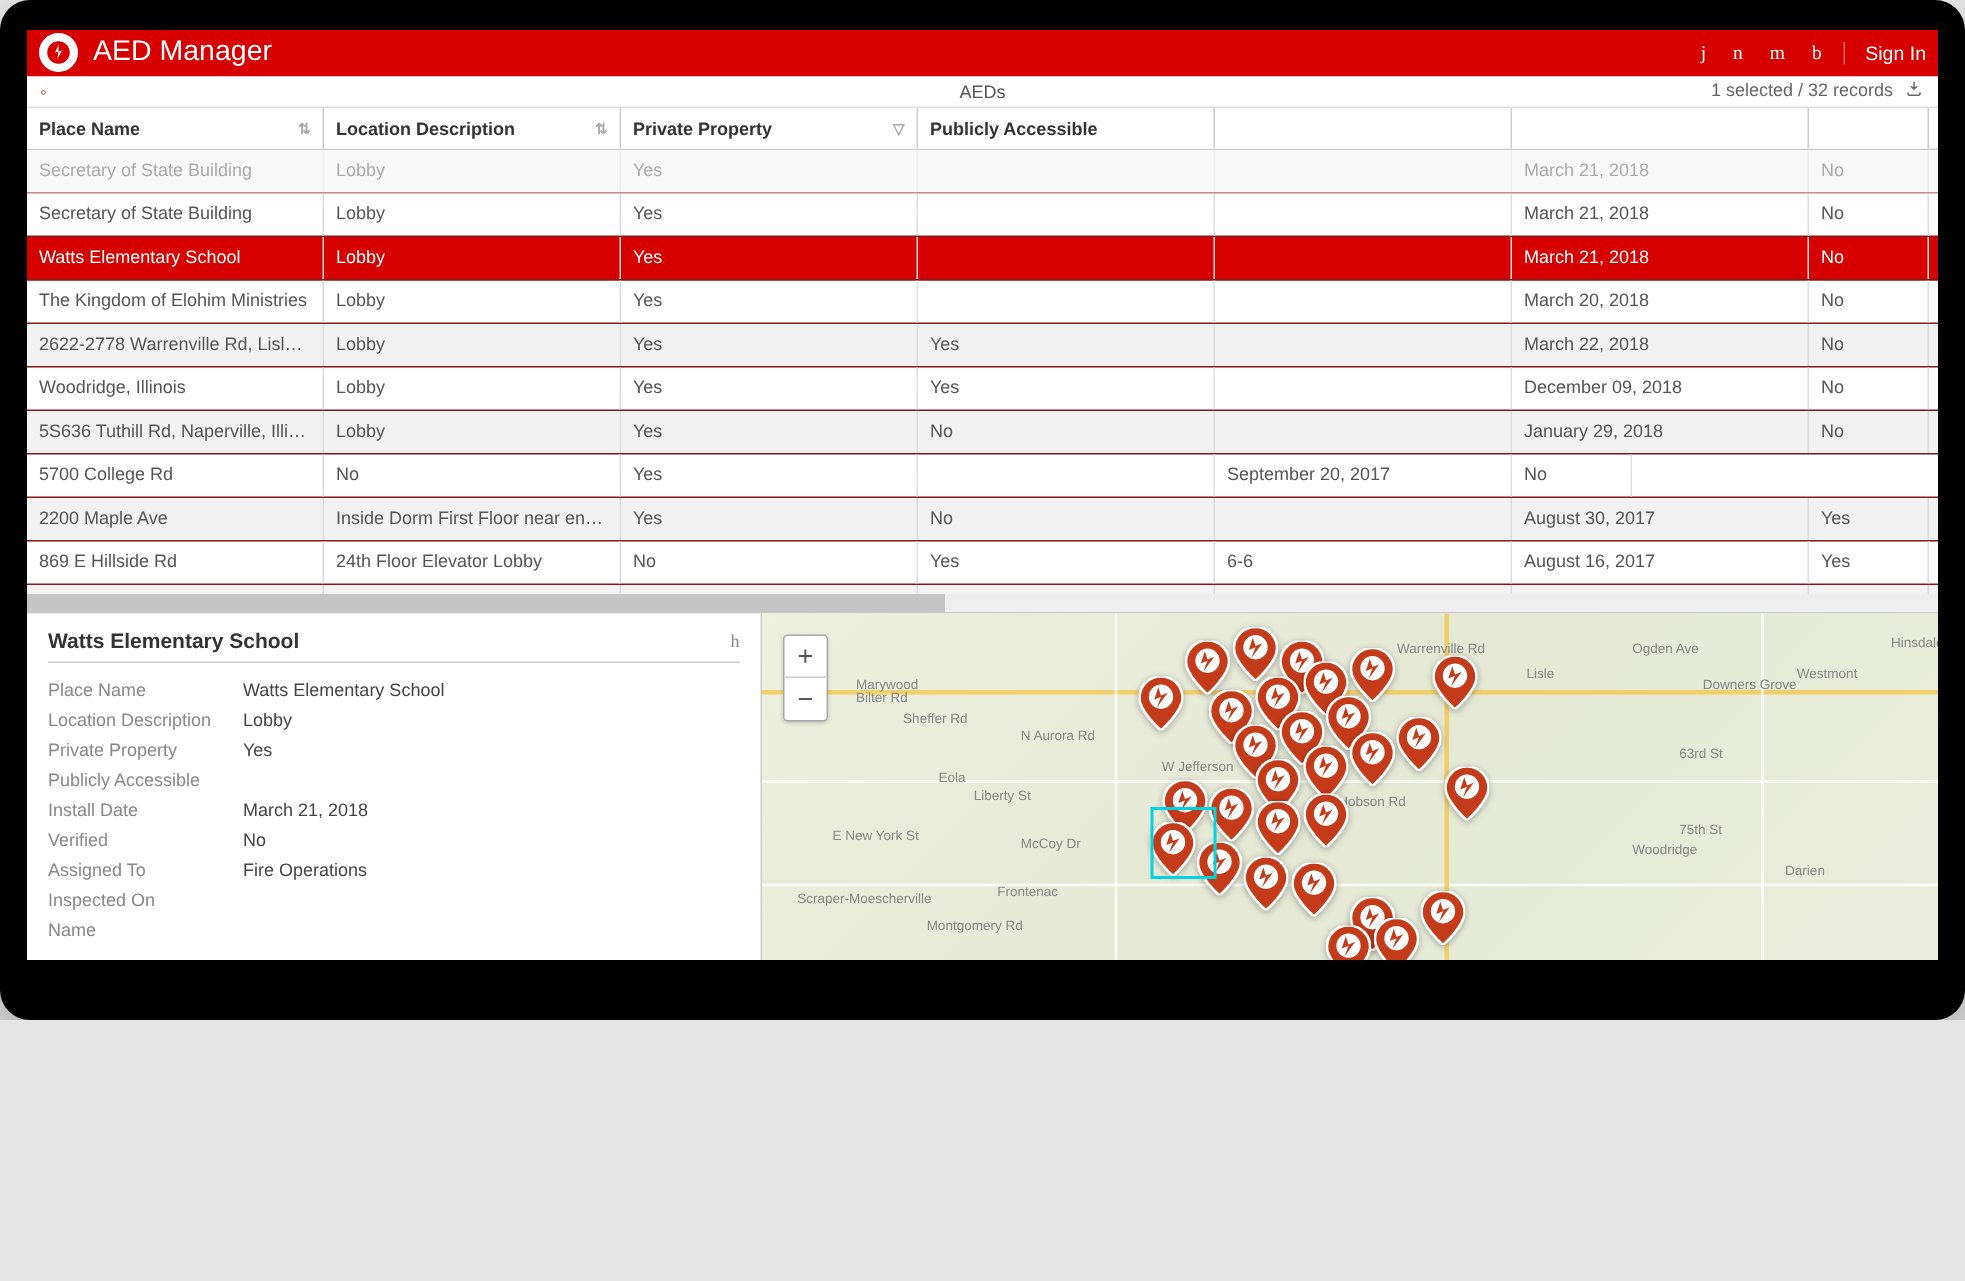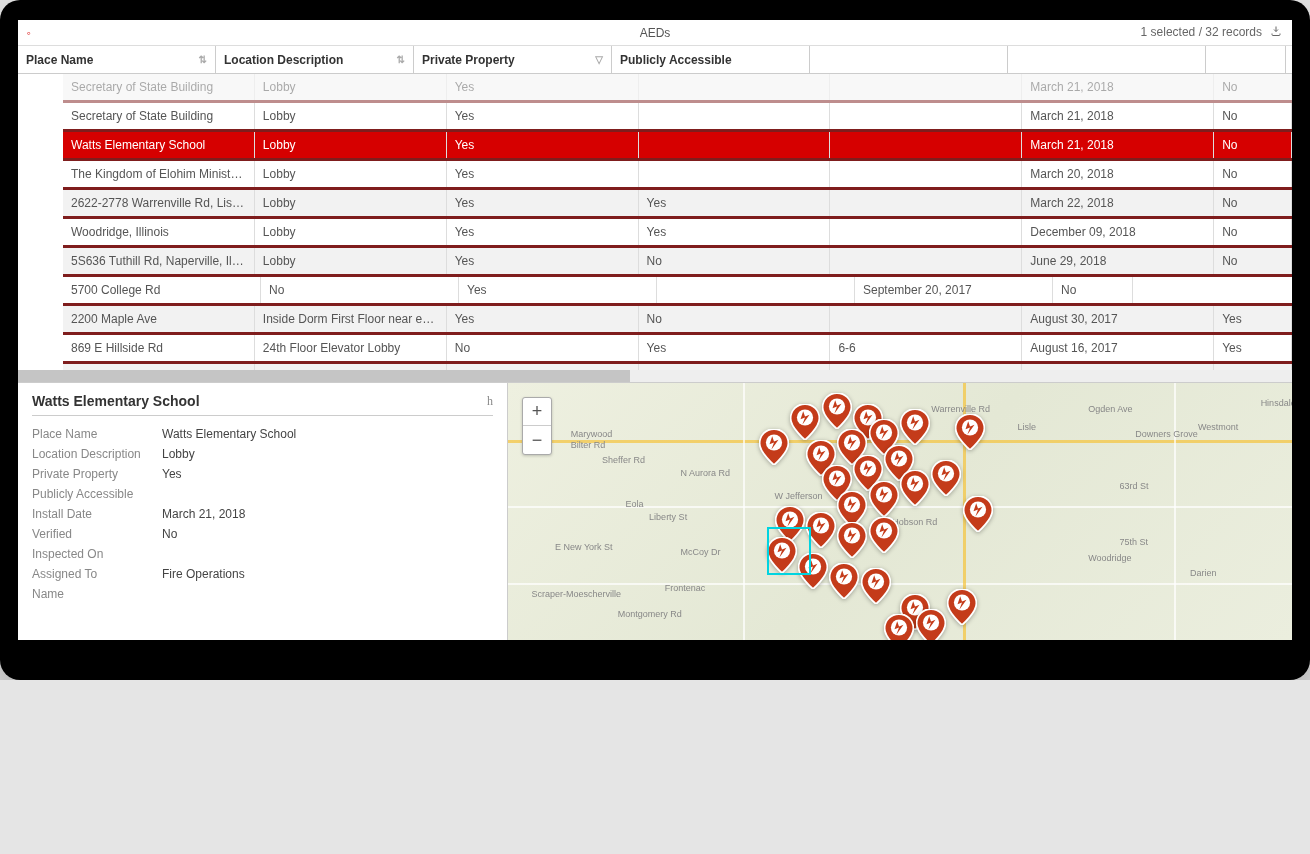--- a/index.html
+++ b/index.html
@@ -20,21 +20,21 @@
 .subheader-title { position: absolute; left: 50%; transform: translateX(-50%); font-size: 12px; color: #555; }
 .subheader-right { margin-left: auto; display: flex; align-items: flex-start; gap: 8px; padding-right: 10px; }
 .download-icon svg { width: 12px; height: 12px; fill: #666; }
 .table-area { flex: 0 0 auto; overflow: hidden; position: relative; }
 .table-header-row { display: flex; background: #fff; border-bottom: 1px solid #ccc; height: 28px; position: sticky; top: 0; z-index: 5; }
 .th { font-size: 12px; font-weight: 600; color: #333; padding: 6px 8px; border-right: 1px solid #ccc; background: #fff; position: relative; display: flex; align-items: center; }
 .th .sort-icon { margin-left: auto; font-size: 10px; color: #aaa; }
 .table-body { overflow-y: auto; max-height: 296px; }
 .table-body::-webkit-scrollbar { width: 10px; }
 .table-body::-webkit-scrollbar-thumb { background: #bbb; }
-.tr { display: flex; height: 29px; border-bottom: 3px solid #7f1d1d; font-size: 12px; color: #555; margin-left: 45px; }
+.tr { display: flex; height: 29px; border-bottom: 1px solid #7f1d1d; font-size: 12px; color: #555; }
 .tr.alt { background: #f2f2f2; }
 .tr.selected { background: #d60000; color: #fff; }
 .tr.ghost { opacity: 0.5; }
 .td { padding: 6px 8px; border-right: 1px solid #ddd; overflow: hidden; white-space: nowrap; text-overflow: ellipsis; }
 .col-place { width: 198px; }
 .col-loc { width: 198px; }
 .col-priv { width: 198px; }
 .col-pub { width: 198px; }
 .col-hours { width: 198px; }
 .col-date { width: 198px; }
@@ -65,20 +65,36 @@
 .zoom-btn { width: 28px; height: 28px; display: flex; align-items: center; justify-content: center; font-size: 18px; color: #555; cursor: pointer; border-bottom: 1px solid #ccc; }
 .zoom-btn:last-child { border-bottom: none; }
 .map-drag-handle { position: absolute; top: 4px; left: -6px; width: 10px; height: 20px; color: #999; font-size: 10px; }
 </style>
 </head>
 <body>
 
 <div class="monitor-frame">
   <div class="screen">
 
+    <div class="header">
+      <div class="logo-badge">
+        <svg viewBox="0 0 24 24">
+            <circle cx="12" cy="12" r="10" fill="#d60000"></circle>
+            <path d="M12 5 L9 12 L12 11 L11 18 L15 10 L12 11 Z" fill="#fff"></path>
+          </svg>
+      </div>
+      <div class="app-title">AED Manager</div>
+      <div class="header-icons">
+        <span>j</span>
+        <span>n</span>
+        <span>m</span>
+        <span>b</span>
+      </div>
+      <div class="sign-in">Sign In</div>
+    </div>
 
     <div class="subheader">
       <div class="subheader-left-icon">◦</div>
       <div class="subheader-title">AEDs</div>
       <div class="subheader-right">
         <span>1 selected / 32 records</span>
         <span class="download-icon">
           <svg viewBox="0 0 24 24">
               <path d="M12 3v10m0 0l-4-4m4 4l4-4M4 17v2a2 2 0 002 2h12a2 2 0 002-2v-2" stroke="#666" stroke-width="2" fill="none"></path>
             </svg>
@@ -167,21 +183,21 @@
             <div class="td col-hours"></div>
             <div class="td col-date">December 09, 2018</div>
             <div class="td col-ver">No</div>
           </div>
           <div class="tr alt">
             <div class="td col-place">5S636 Tuthill Rd, Naperville, Illinois, 605</div>
             <div class="td col-loc">Lobby</div>
             <div class="td col-priv">Yes</div>
             <div class="td col-pub">No</div>
             <div class="td col-hours"></div>
-            <div class="td col-date">June 29, 2018</div>
+            <div class="td col-date">January 29, 2018</div>
             <div class="td col-ver">No</div>
           </div>
           <div class="tr">
             <div class="td col-place">5700 College Rd</div>
             <div class="td col-priv">No</div>
             <div class="td col-pub">Yes</div>
             <div class="td col-hours"></div>
             <div class="td col-date">September 20, 2017</div>
             <div class="td col-ver">No</div>
           </div>
@@ -243,26 +259,26 @@
             </div>
             <div class="detail-row">
               <div class="detail-label">Install Date</div>
               <div class="detail-value">March 21, 2018</div>
             </div>
             <div class="detail-row">
               <div class="detail-label">Verified</div>
               <div class="detail-value">No</div>
             </div>
             <div class="detail-row">
+              <div class="detail-label">Assigned To</div>
+              <div class="detail-value">Fire Operations</div>
+            </div>
+            <div class="detail-row">
               <div class="detail-label">Inspected On</div>
               <div class="detail-value"></div>
-            </div>
-            <div class="detail-row">
-              <div class="detail-label">Assigned To</div>
-              <div class="detail-value">Fire Operations</div>
             </div>
             <div class="detail-row">
               <div class="detail-label">Name</div>
               <div class="detail-value"></div>
             </div>
           </div>
       </div>
       <div class="map-pane">
         <div class="map-drag-handle">⋮</div>
         <div class="map-bg"></div>

